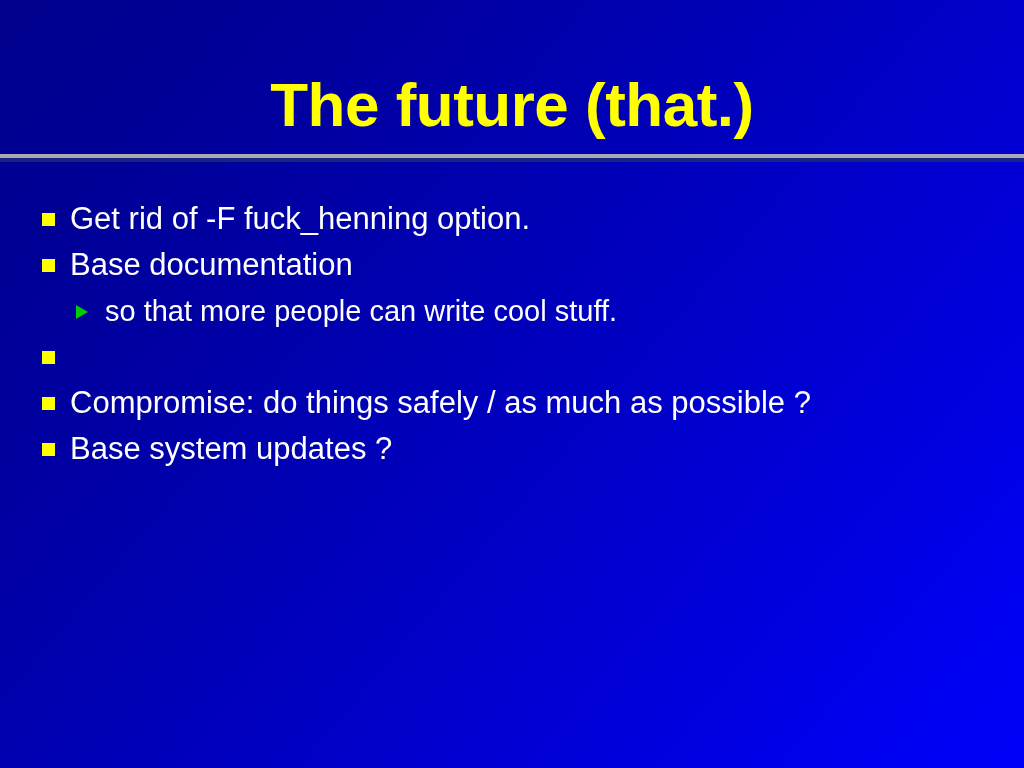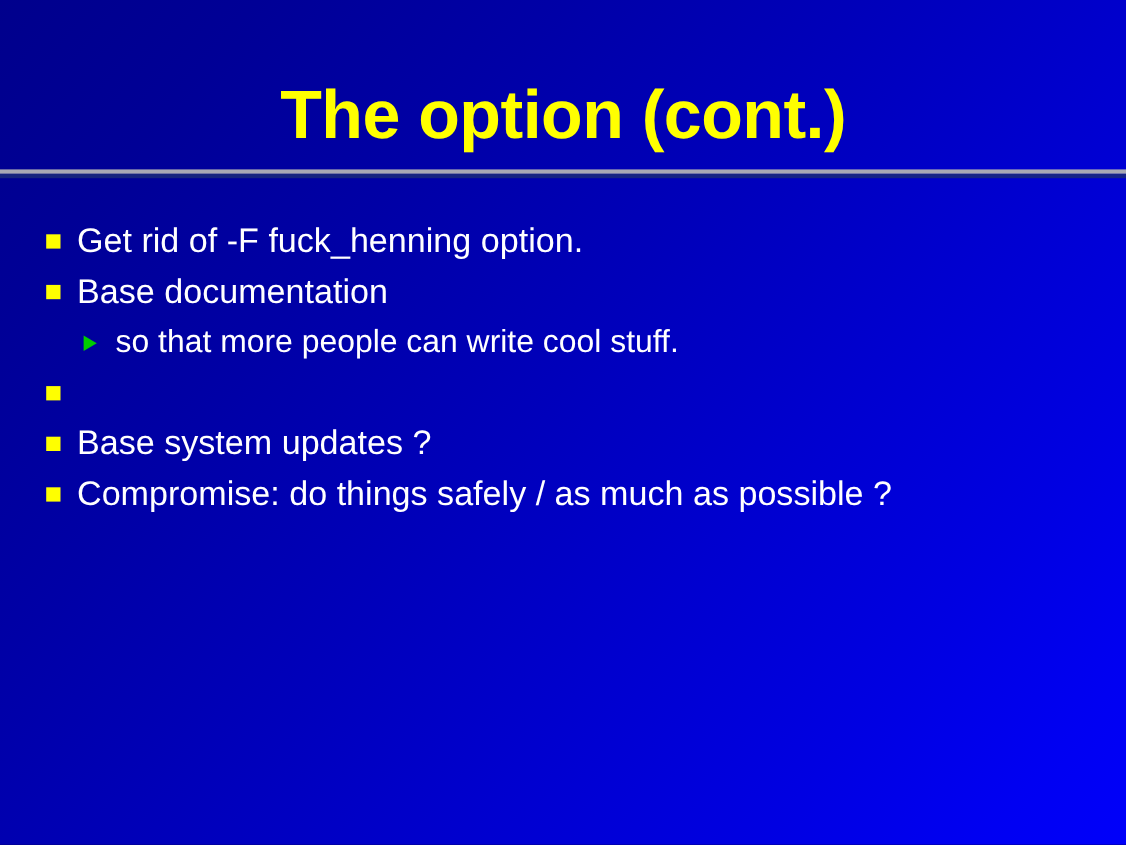--- a/index.html
+++ b/index.html
@@ -144,21 +144,21 @@
   .level-2 .bullet-text {
     font-size: 29px;
   }
 </style>
 </head>
 <body>
 
 <div id="slide">
 
   <div id="title-area">
-    <span id="title-text">The option (cont.)</span>
+    <span id="title-text">The future (that.)</span>
   </div>
 
   <div id="divider">
     <div class="bar-light"></div>
     <div class="bar-dark"></div>
   </div>
 
   <div id="body-list">
 
     <div class="bullet-row level-1">
@@ -175,23 +175,23 @@
       <span class="marker"></span>
       <span class="bullet-text">so that more people can write cool stuff.</span>
     </div>
 
     <div class="bullet-row level-1">
       <span class="marker"></span>
     </div>
 
     <div class="bullet-row level-1">
       <span class="marker"></span>
-      <span class="bullet-text">Base system updates ?</span>
+      <span class="bullet-text">Compromise: do things safely / as much as possible ?</span>
     </div>
 
     <div class="bullet-row level-1">
       <span class="marker"></span>
-      <span class="bullet-text">Compromise: do things safely / as much as possible ?</span>
+      <span class="bullet-text">Base system updates ?</span>
     </div>
 
   </div>
 
 </div>
 
 </body></html>

